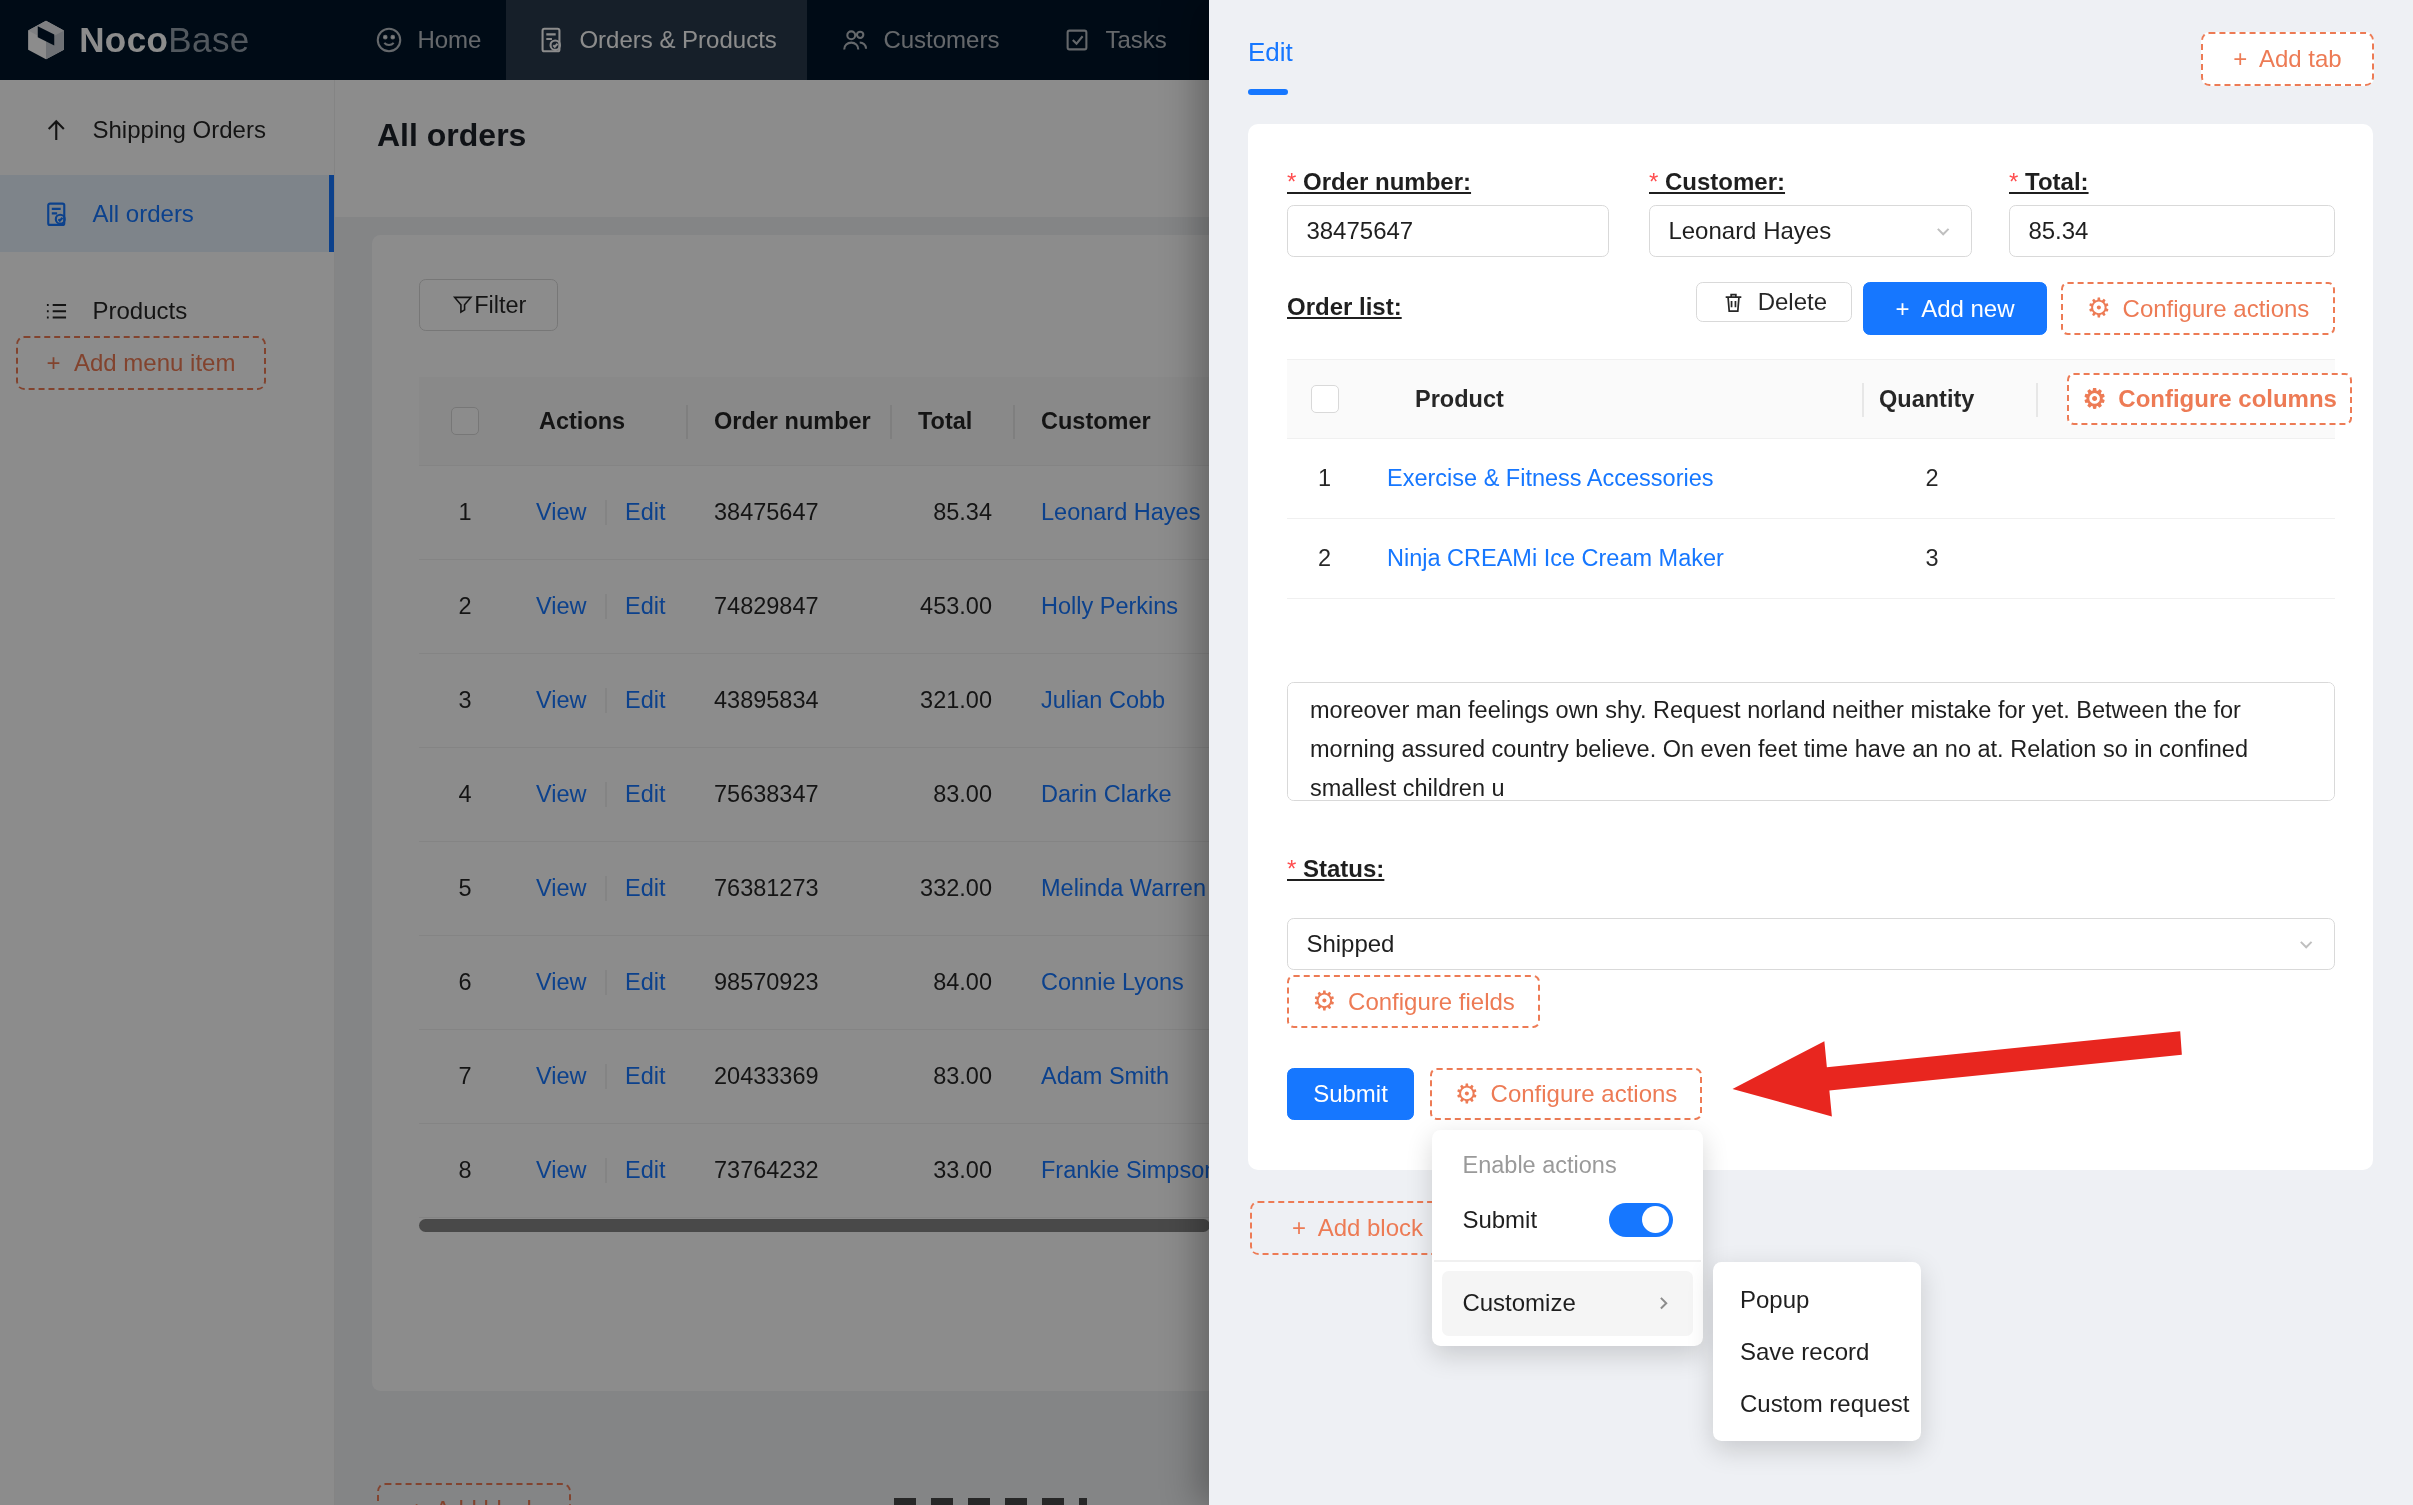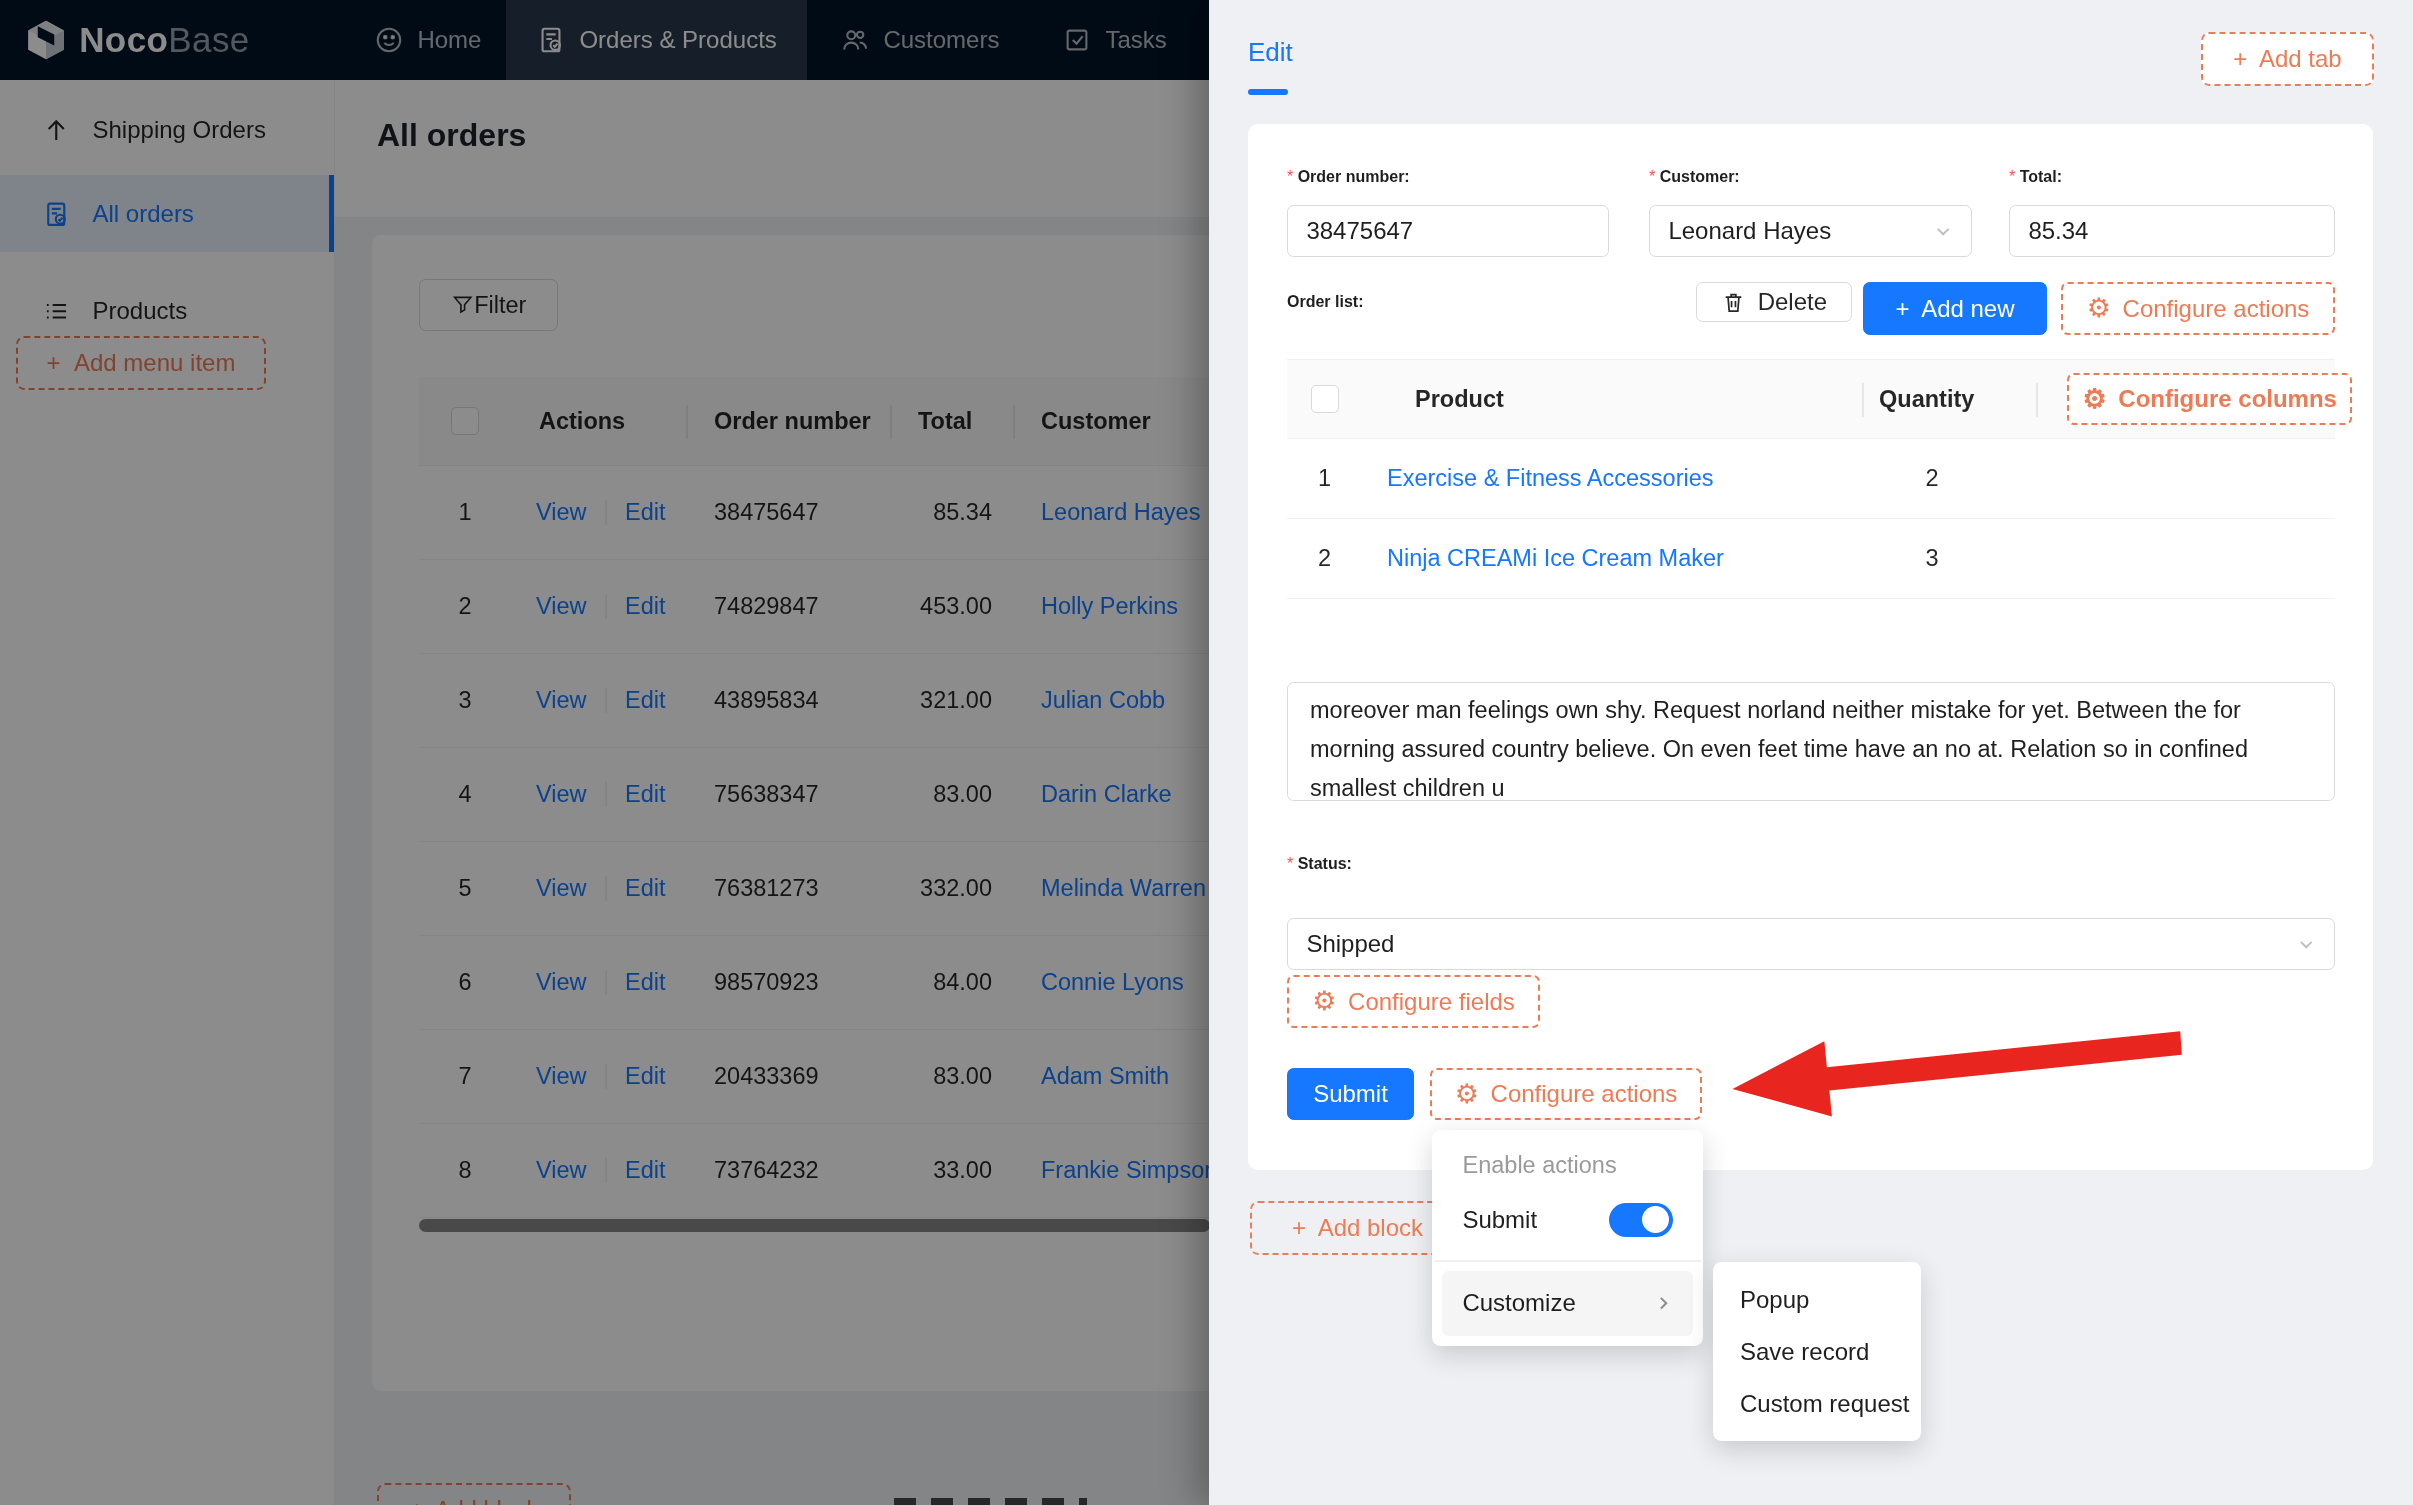--- a/index.html
+++ b/index.html
@@ -62,21 +62,21 @@
   .mask { position:absolute; left:0; top:0; width:1209px; height:1506px; background:rgba(0,0,0,.45); z-index:40; }
   
   .drawer { position:absolute; left:1209px; top:0; width:1204px; height:1506px; background:#eef0f4; z-index:50;
     box-shadow:-11.7px 0 34px rgba(0,0,0,.28); }
   .tab-label { position:absolute; left:39px; top:37px; font-size:26px; color:#1677ff; cursor:pointer; }
   .tab-inkbar { position:absolute; left:39px; top:89px; width:40px; height:5.9px; background:#1677ff; border-radius:3.4px; }
   .add-tab { position:absolute; left:992px; top:32px; width:173px; height:54px; background:#fff;
     border:2.5px dashed #ed7b55; border-radius:8.4px; color:#ed7b55; font-size:24px;
     display:flex; align-items:center; justify-content:center; gap:11.7px; cursor:pointer; }
   .card { position:absolute; left:39px; top:124px; width:1125px; height:1046px; background:#fff; border-radius:10px; }
-  .f-label { position:absolute; font-size:16px; font-weight:600; color:rgba(0,0,0,.88); }
+  .f-label { position:absolute; font-size:24px; font-weight:600; color:rgba(0,0,0,.88);text-decoration:underline; }
   .req::before { content:"* "; color:#ff4d4f; font-weight:400; }
   .inp { position:absolute; height:52px; background:#fff; border:1.7px solid #d9d9d9; border-radius:6.7px;
     font-size:24px; color:rgba(0,0,0,.88); padding:0 18.4px; font-family:"Liberation Sans",sans-serif; width:100%; outline:none; }
   .inp-wrap { position:absolute; top:81px; }
   .sel { position:absolute; height:52px; background:#fff; border:1.7px solid #d9d9d9; border-radius:6.7px;
     display:flex; align-items:center; justify-content:space-between; padding:0 18.4px; font-size:24px; color:rgba(0,0,0,.88); cursor:pointer; }
   .chev { width:18.4px; height:18.4px; stroke:#bfbfbf; fill:none; stroke-width:2.6; }
   .btn { display:flex; align-items:center; justify-content:center; gap:11.7px; border-radius:6.7px; font-size:24px; cursor:pointer; }
   .btn-default { background:#fff; border:1.7px solid #d9d9d9; color:rgba(0,0,0,.85); }
   .btn-primary { background:#1677ff; border:1.7px solid #1677ff; color:#fff; }

